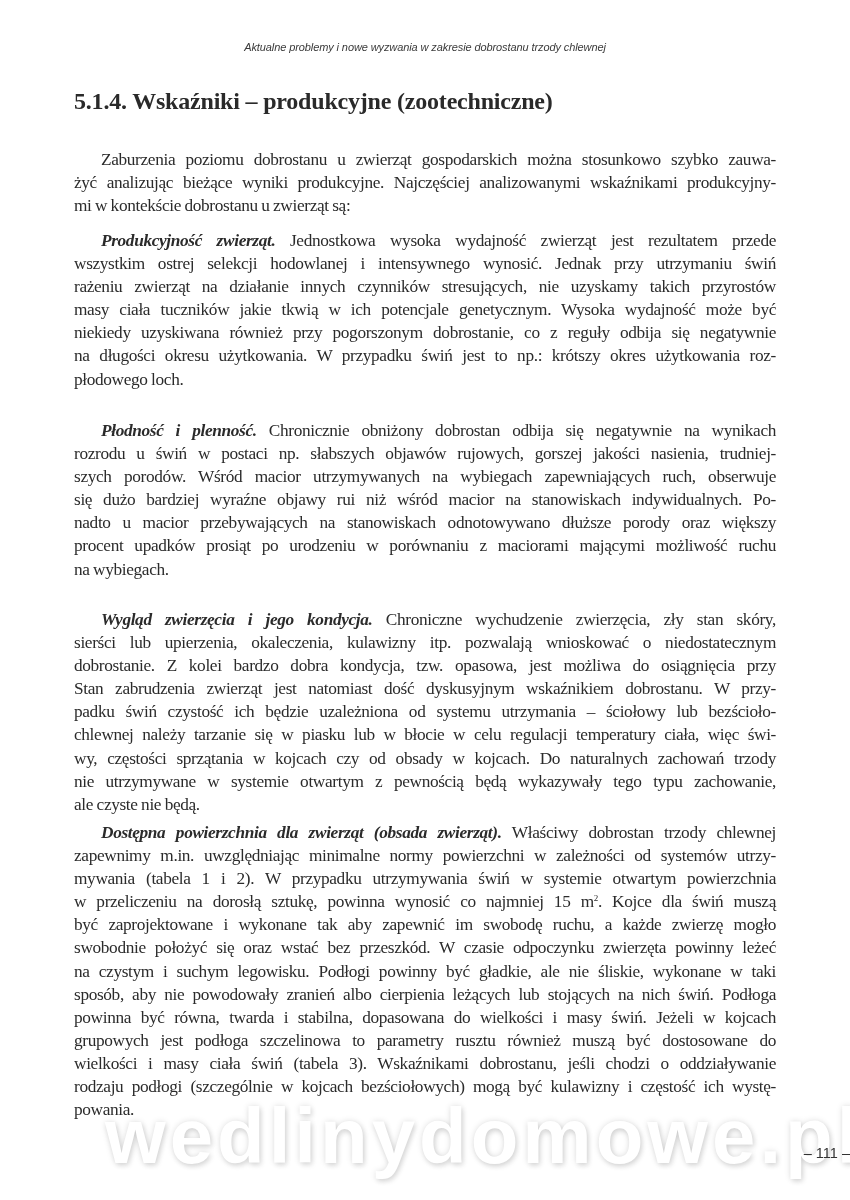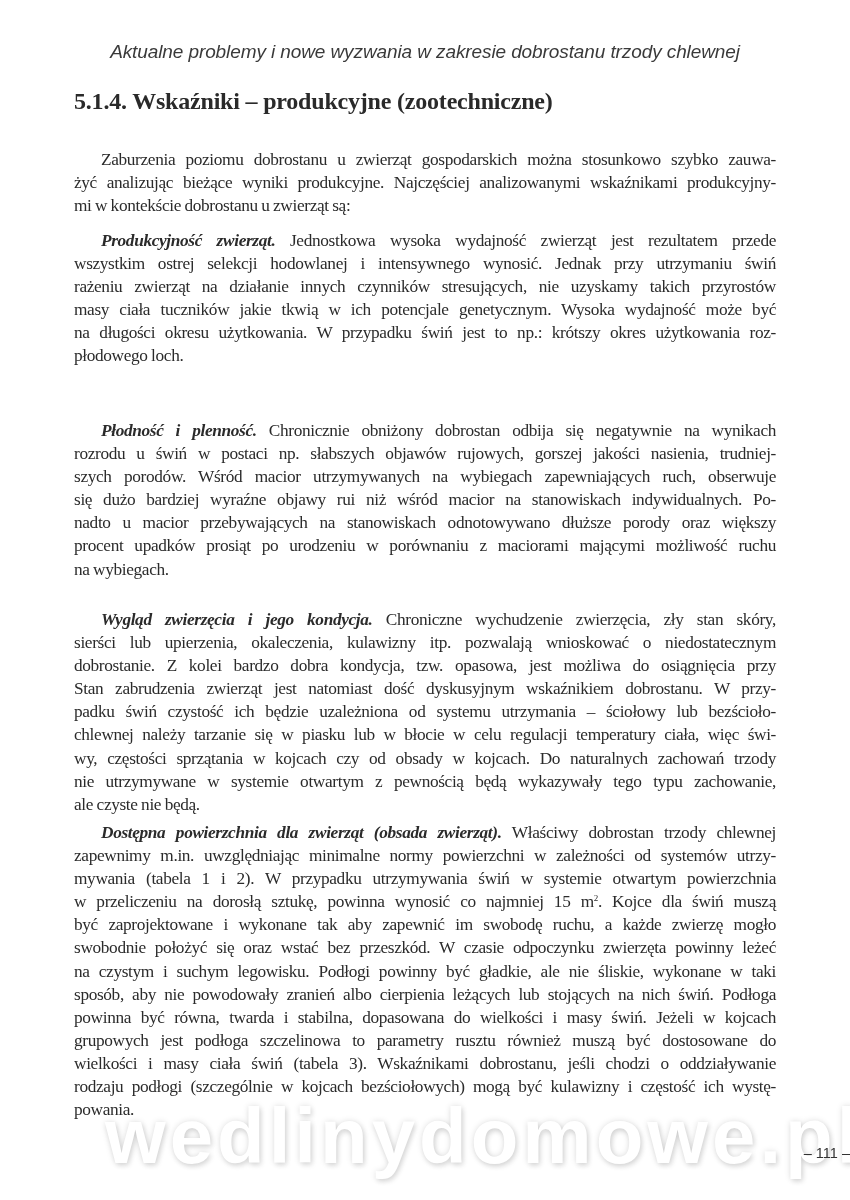--- a/index.html
+++ b/index.html
@@ -3,21 +3,21 @@
 <meta charset="utf-8">
 <style>
   html, body { margin: 0; padding: 0; }
   body {
     width: 850px; height: 1200px; background: #ffffff; position: relative; overflow: hidden;
     font-family: "Liberation Serif", "DejaVu Serif", serif; color: #2b2b2b;
   }
   .running-header {
     position: absolute; top: 41px; left: 0; width: 850px; text-align: center;
     font-family: "Liberation Sans", "DejaVu Sans", sans-serif; font-style: italic;
-    font-size: 19px; color: #3a3a3a; letter-spacing: -0.1px;
+    font-size: 11px; color: #3a3a3a; letter-spacing: -0.1px;
   }
   .section-title {
     position: absolute; top: 88px; left: 74px;
     font-family: "Liberation Serif", serif; font-weight: bold; font-size: 24px; color: #2a2a2a;
     letter-spacing: -0.2px;
   }
   .body-text {
     position: absolute; left: 74px; width: 702px;
     font-size: 17.3px; line-height: 23.1px; text-align: justify; text-justify: inter-word;
     hyphens: manual; letter-spacing: -0.35px; word-spacing: -0.5px; margin-top: 20px;
@@ -54,20 +54,21 @@
   <span class="line indent">Zaburzenia poziomu dobrostanu u zwierząt gospodarskich można stosunkowo szybko zauwa-</span>
   <span class="line">żyć analizując bieżące wyniki produkcyjne. Najczęściej analizowanymi wskaźnikami produkcyjny-</span>
   <span class="line last">mi w kontekście dobrostanu u zwierząt są:</span>
 </div>
 
 <div class="body-text" id="p-prod">
   <span class="line indent"><span class="lead">Produkcyjność zwierząt.</span><span> Jednostkowa wysoka wydajność zwierząt jest rezultatem przede</span></span>
   <span class="line">wszystkim ostrej selekcji hodowlanej i intensywnego wynosić. Jednak przy utrzymaniu świń</span>
   <span class="line">rażeniu zwierząt na działanie innych czynników stresujących, nie uzyskamy takich przyrostów</span>
   <span class="line">masy ciała tuczników jakie tkwią w ich potencjale genetycznym. Wysoka wydajność może być</span>
+  <span class="line">niekiedy uzyskiwana również przy pogorszonym dobrostanie, co z reguły odbija się negatywnie</span>
   <span class="line">na długości okresu użytkowania. W przypadku świń jest to np.: krótszy okres użytkowania roz-</span>
   <span class="line last">płodowego loch.</span>
 </div>
 
 <div class="body-text" id="p-plod">
   <span class="line indent"><span class="lead">Płodność i plenność.</span><span> Chronicznie obniżony dobrostan odbija się negatywnie na wynikach</span></span>
   <span class="line">rozrodu u świń w postaci np. słabszych objawów rujowych, gorszej jakości nasienia, trudniej-</span>
   <span class="line">szych porodów. Wśród macior utrzymywanych na wybiegach zapewniających ruch, obserwuje</span>
   <span class="line">się dużo bardziej wyraźne objawy rui niż wśród macior na stanowiskach indywidualnych. Po-</span>
   <span class="line">nadto u macior przebywających na stanowiskach odnotowywano dłuższe porody oraz większy</span>

